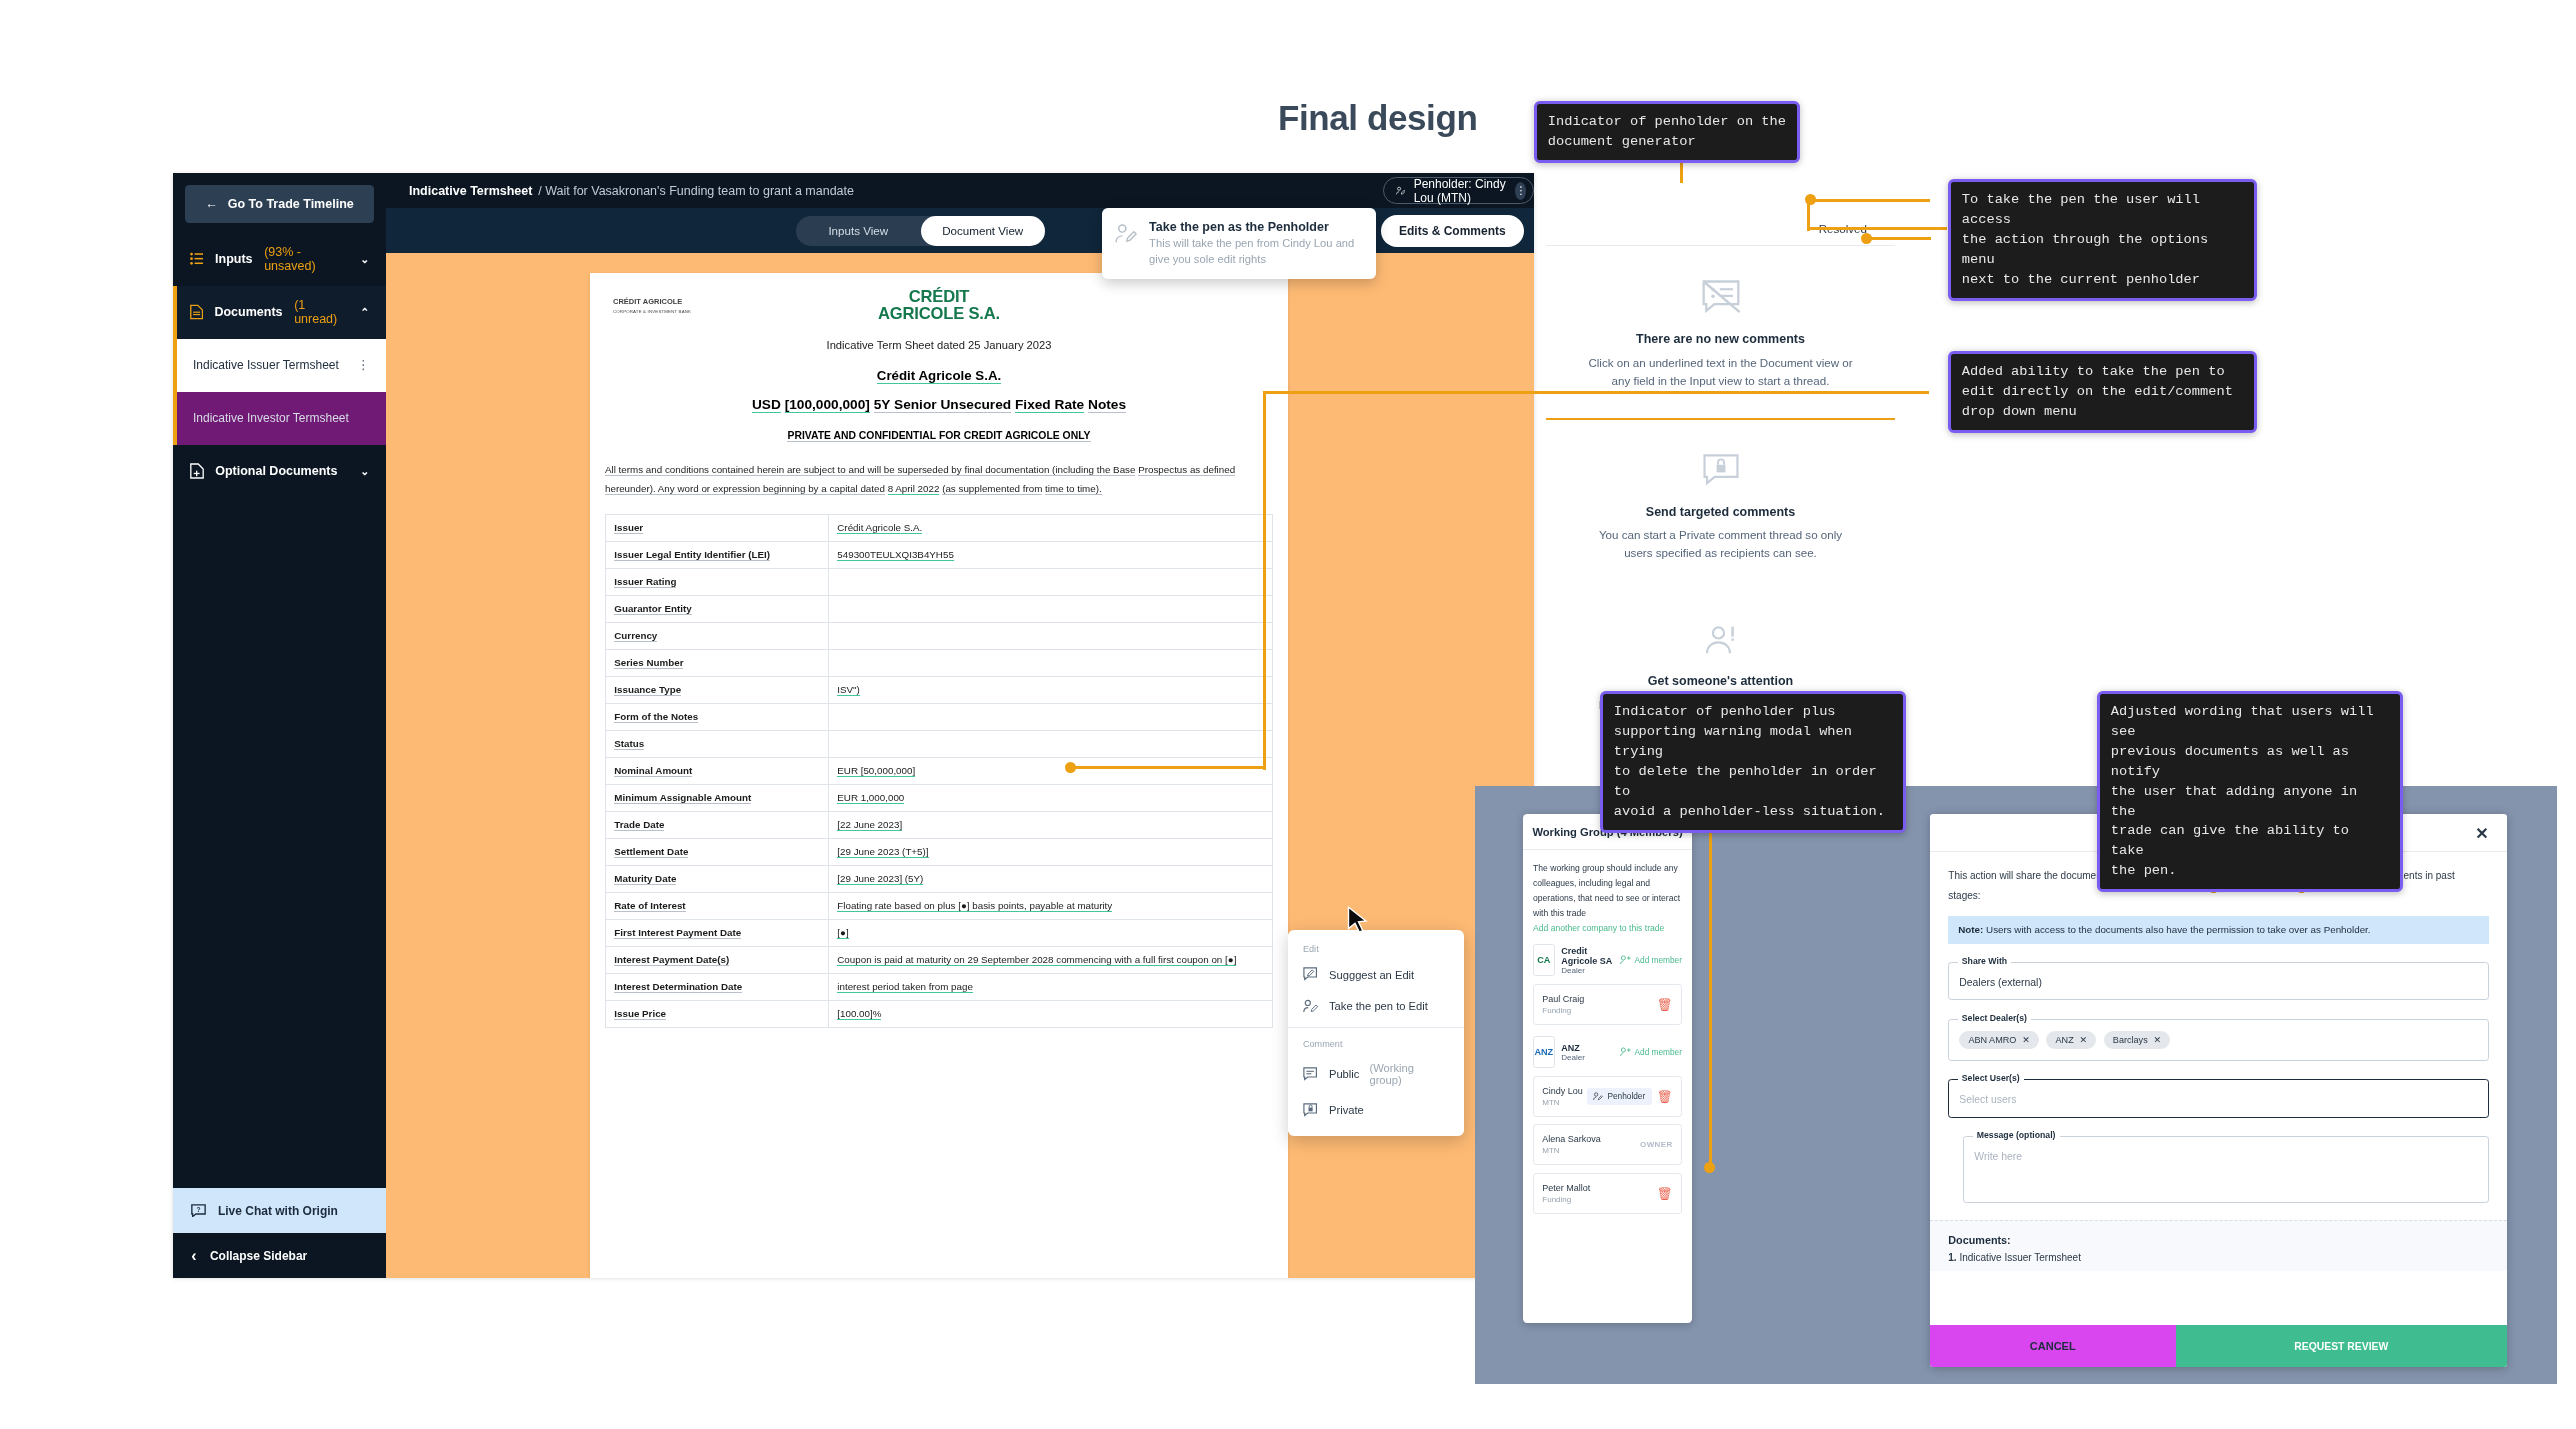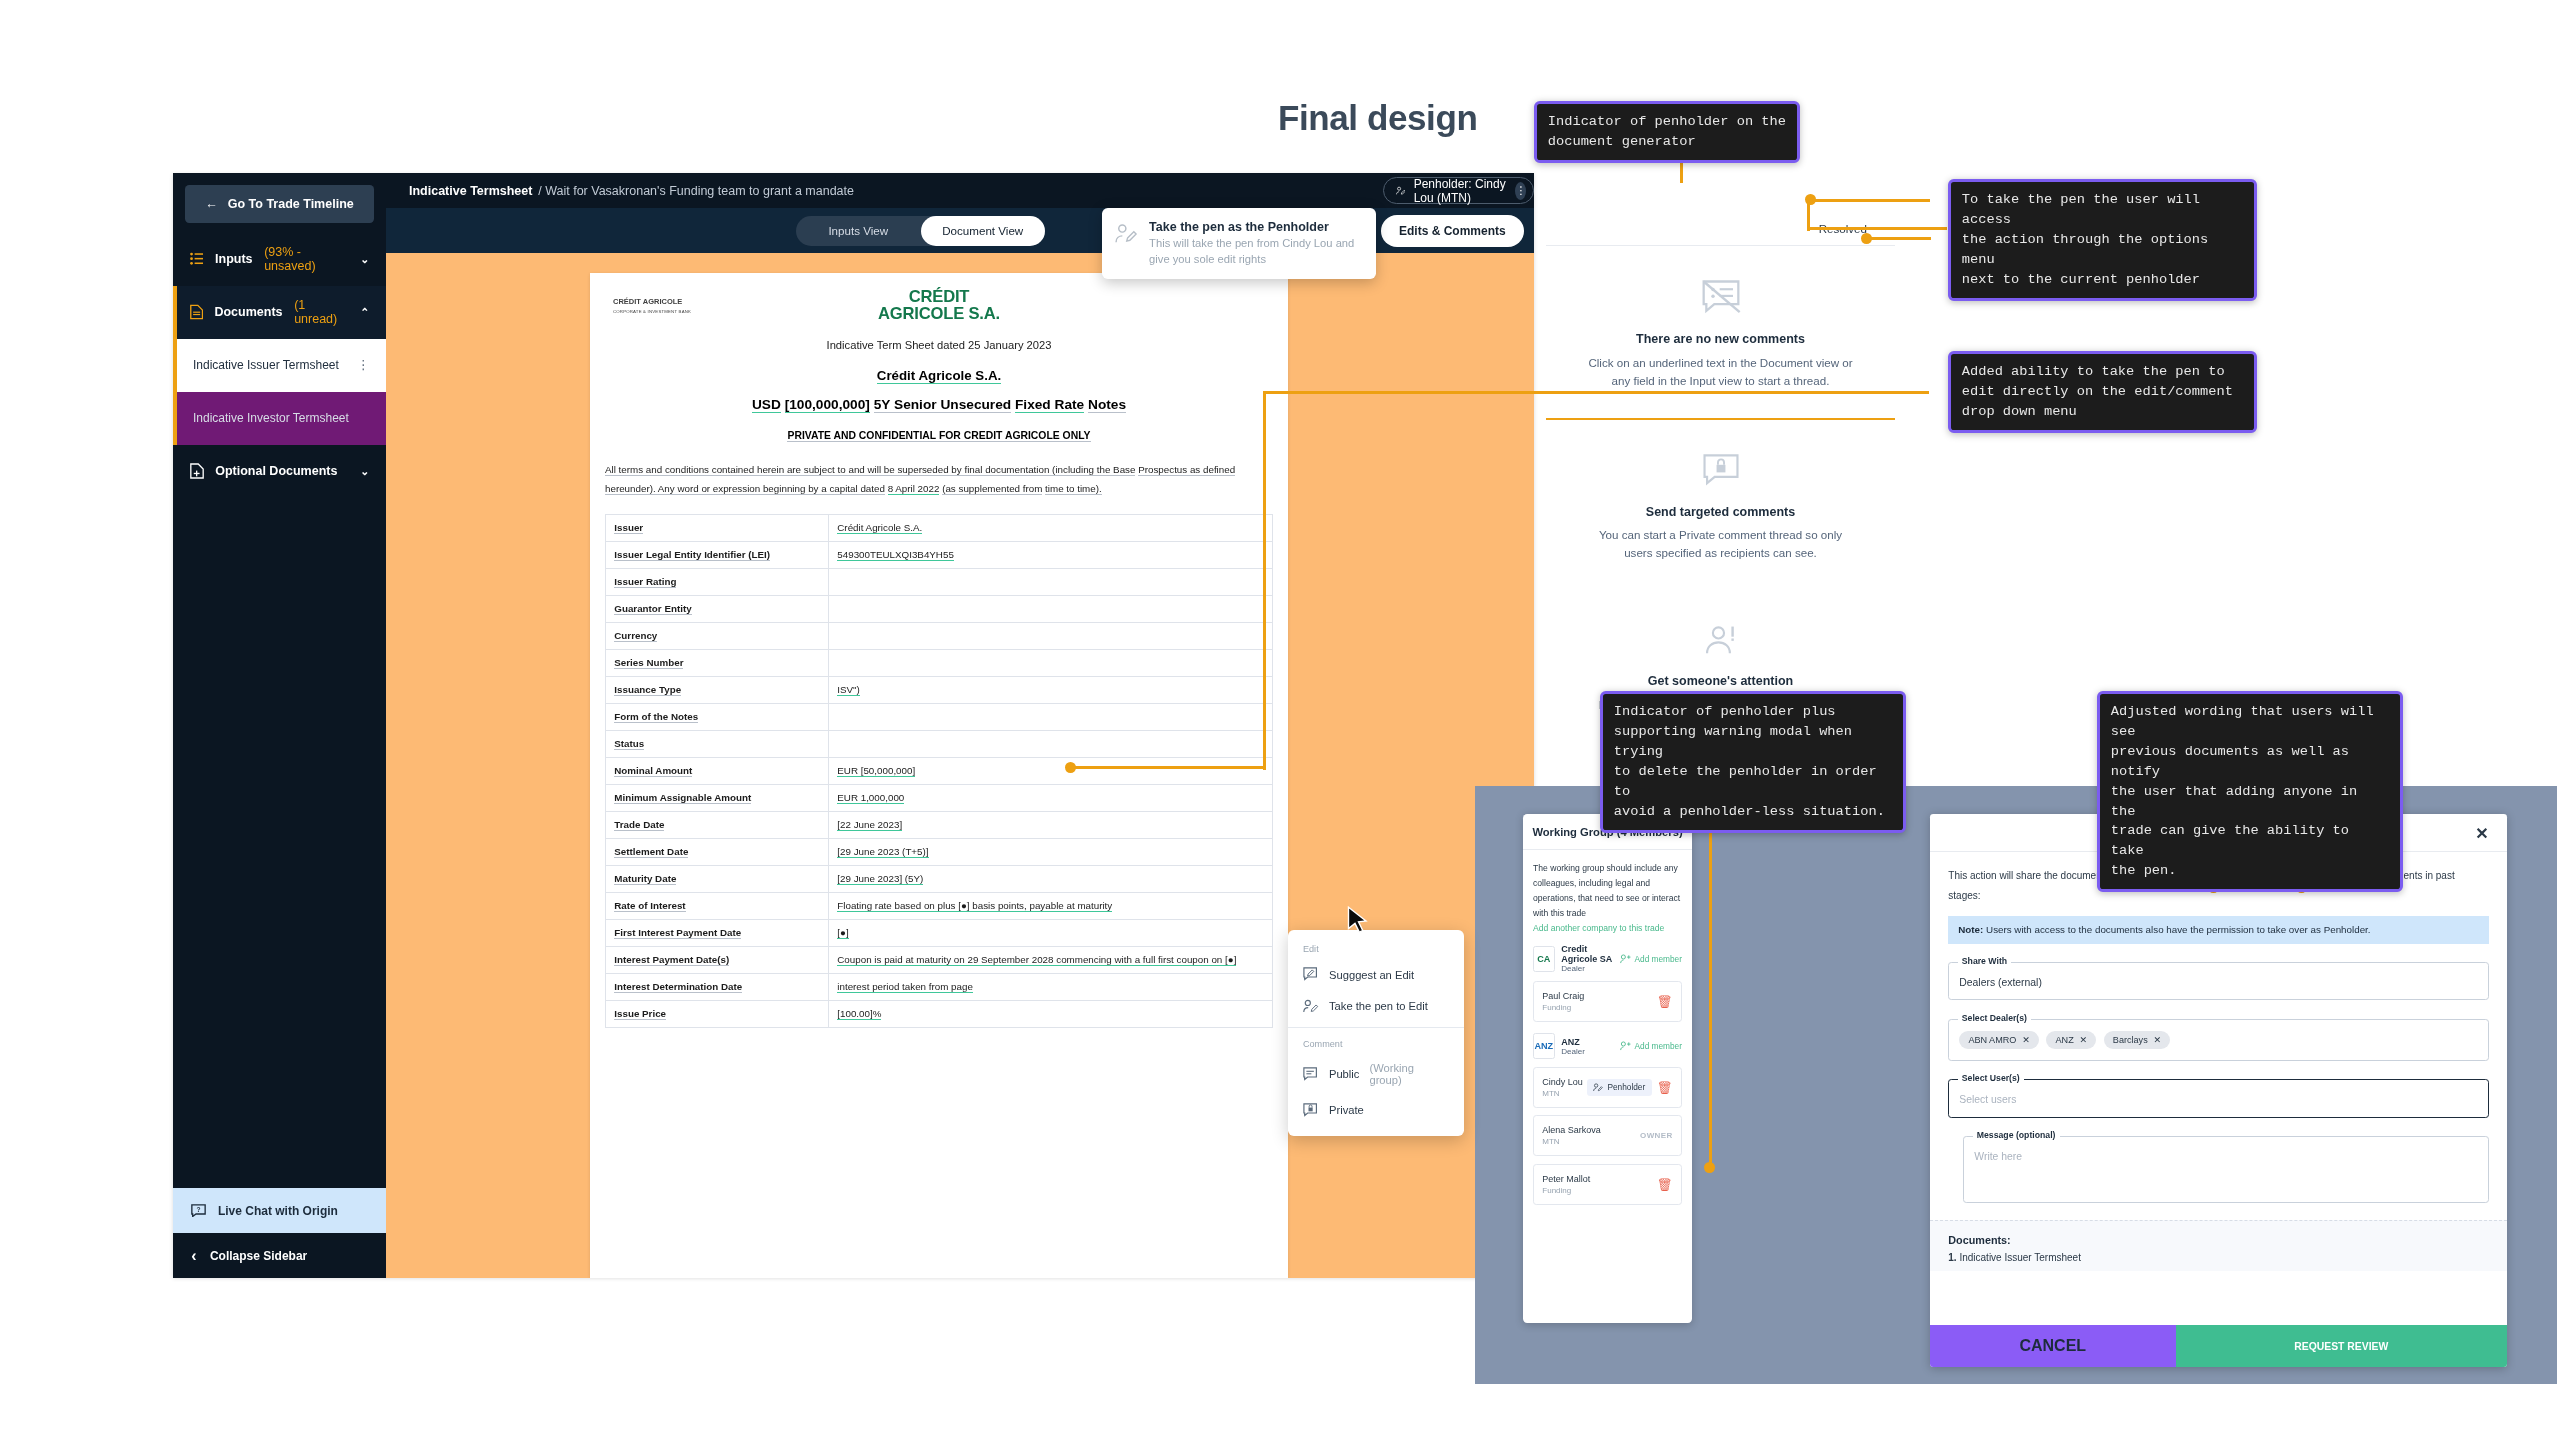--- a/index.html
+++ b/index.html
@@ -144,21 +144,21 @@
     background:#8494ad; z-index:30;}
   .wg{ position:absolute; left:1523px; top:814px; width:169px; height:509px;
     background:#fff; border-radius:4.2px; box-shadow:0 1.7px 8.3px rgba(0,0,0,.2);
     z-index:32; overflow:hidden;}
   .wg-h{ height:36px; display:flex; align-items:center; justify-content:center;
     font-size:11.2px; font-weight:bold; color:#1d2c3c; border-bottom:0.8px solid #e8ebf0;}
   .wg-body{ padding:10.8px 10px; }
   .wg-desc{ font-size:8.6px; color:#2b3947; line-height:1.75; }
   .wg-link{ font-size:8.6px; color:#49b98c; margin-top:1.7px; display:block;}
   .wg-org{ display:flex; align-items:center; gap:6.6px; margin-top:11.6px;}
-  .org-logo{ width:21.6px; height:26px; border:0.8px solid #dfe3ea; border-radius:2.5px;
+  .org-logo{ width:21.6px; height:32px; border:0.8px solid #dfe3ea; border-radius:2.5px;
     display:flex; align-items:center; justify-content:center; font-size:9.1px;
     font-weight:bold; flex:0 0 auto;}
   .org-n{ font-size:9px; font-weight:bold; color:#1d2c3c; }
   .org-r{ font-size:8.1px; color:#55657a; }
   .addmem{ margin-left:auto; font-size:8.3px; color:#49b98c; display:flex;
     align-items:center; gap:3.3px; white-space:nowrap;}
   .mem{ border:0.8px solid #e3e7ee; border-radius:3.3px; height:41px; margin-top:7.5px;
     display:flex; align-items:center; padding:0 8.3px;}
   .mem .nm{ font-size:9px; color:#2b3947; }
   .mem .rl{ font-size:8px; color:#97a3b0; margin-top:1.7px;}
@@ -190,21 +190,21 @@
   .chip{ background:#e4e7ec; border-radius:11.6px; padding:4.2px 9.1px; font-size:9.1px;
     color:#2b3947; display:flex; align-items:center; gap:5.8px;}
   .fld.msg{ height:67px;margin-left:15px; }
   .sh-docs{ border-top:0.8px dashed #d7dde6; margin-top:16.6px; padding:13.3px 18.3px 8.3px;
     background:#f7f9fc;}
   .sh-docs .t{ font-size:10.8px; font-weight:bold; color:#1d2c3c; }
   .sh-docs .d{ font-size:10px; color:#2b3947; margin-top:5.8px;}
   .sh-foot{ position:absolute; bottom:0; left:0; width:577px; height:42px;
     display:flex;}
   .btn-cancel{ flex:1; display:flex; align-items:center; justify-content:center;
-    font-size:16px; font-weight:bold; color:#1d2c3c; background:#8b5cf6;}
+    font-size:11px; font-weight:bold; color:#1d2c3c; background:#d946ef;}
   .btn-review{ flex:1.35; display:flex; align-items:center; justify-content:center;
     font-size:10.4px; font-weight:bold; color:#fff; background:#3fbd91;}
 </style>
 </head>
 <body>
 
 <div id="root">
 
   <div class="page-title">Final design</div>
 

